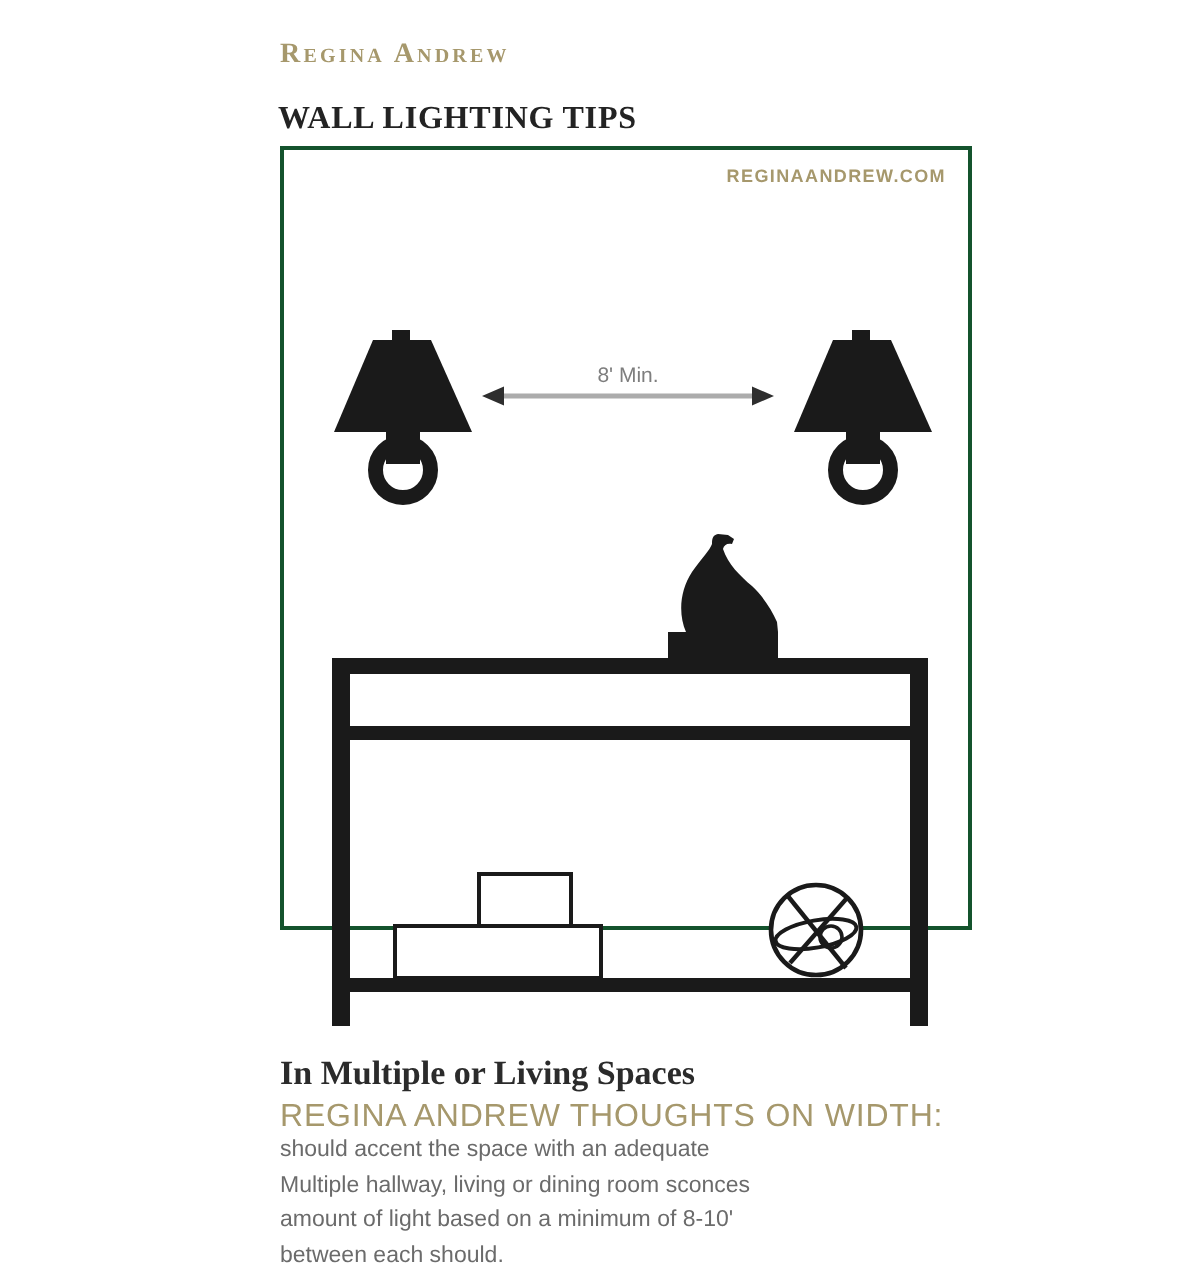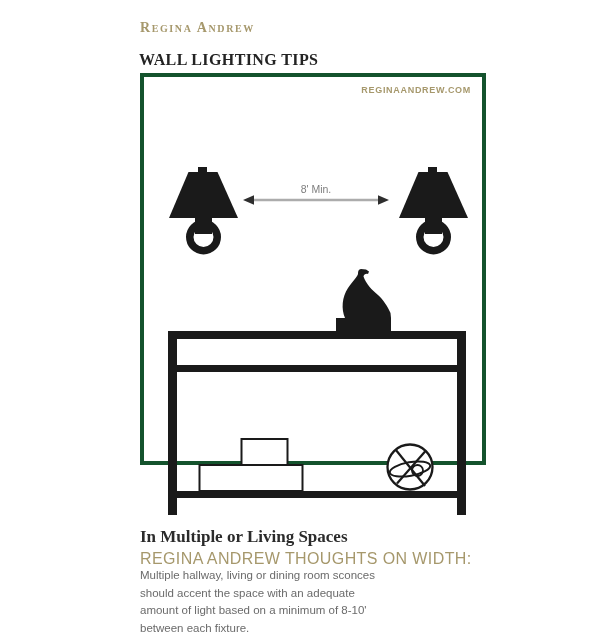--- a/index.html
+++ b/index.html
@@ -29,21 +29,21 @@
     font-weight: 700;
     font-size: 16px;
     letter-spacing: 0.4px;
     color: #232323;
     margin-top: 14px;
   }
   .diagram-box {
     position: absolute;
     left: 140px; top: 73px;
     width: 346px; height: 392px;
-    border: 4px solid #14532d;
+    border: 2px solid #14532d;
     background: #ffffff;
   }
   .website-label {
     position: absolute;
     top: 8px; right: 11px;
     font-size: 9px;
     font-weight: 700;
     letter-spacing: 0.7px;
     color: #A6986C;
   }
@@ -146,19 +146,19 @@
         <line x1="251.5" y1="372.5" x2="281" y2="409" stroke-width="2.2"></line>
         <line x1="281.5" y1="374" x2="253" y2="406.5" stroke-width="2.2"></line>
       </g>
     </svg>
   </div>
 
   <div class="section-heading">In Multiple or Living Spaces</div>
   <div class="section-subheading">REGINA ANDREW THOUGHTS ON WIDTH:</div>
 
   <div class="section-body">
+    <div>should accent the space with an adequate</div>
     <div>Multiple hallway, living or dining room sconces</div>
-    <div>should accent the space with an adequate</div>
     <div>amount of light based on a minimum of 8-10'</div>
-    <div>between each fixture.</div>
+    <div>between each should.</div>
   </div>
 
 </div>
 
 </body></html>

